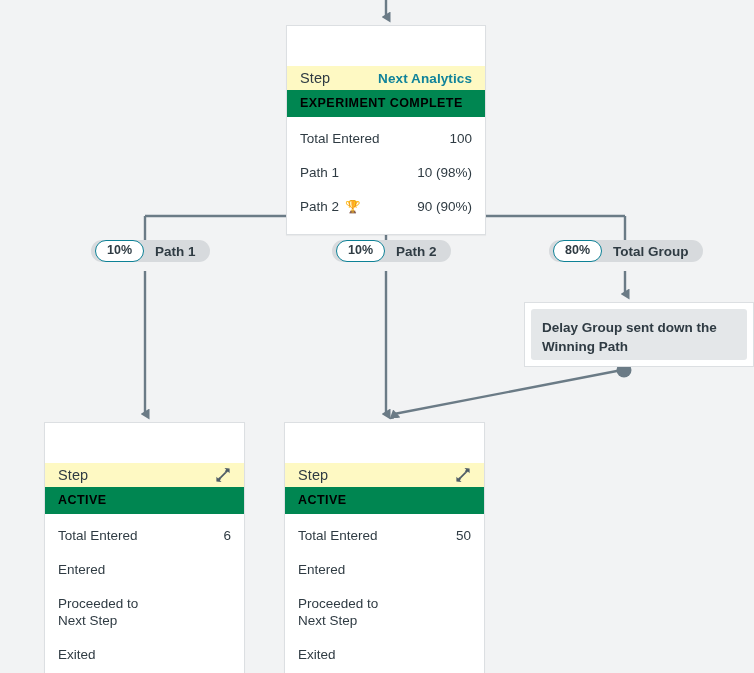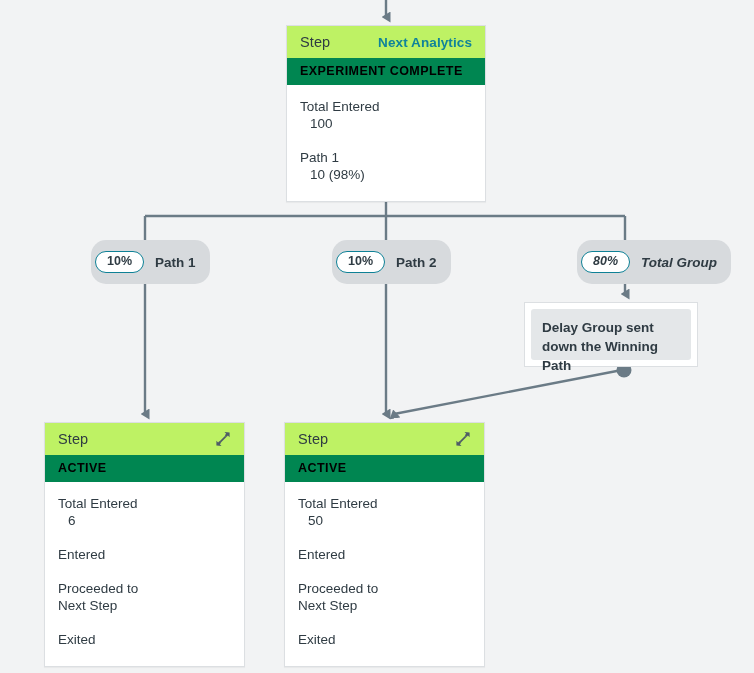--- a/index.html
+++ b/index.html
@@ -20,26 +20,27 @@
   #wires { position: absolute; left: 0; top: 0; width: 754px; height: 673px; }
 
   
   .card {
     position: absolute;
     background: #ffffff;
     border: 1px solid #dcdfe2;
     box-shadow: 0 1px 1px rgba(0,0,0,0.04);
   }
   .card-head {
-    background: #bef264;
-    height: 32px;
+    background: #fef9c3;
+    height: 24px;
     display: flex;
     align-items: center;
     justify-content: space-between;
     padding: 0 13px;
+    margin-top: 40px;
   }
   .card-title {
     font-size: 14.5px;
     color: #2f3b43;
     letter-spacing: .1px;
   }
   .link-analytics {
     font-size: 13.5px;
     font-weight: bold;
     color: #10839a;
@@ -59,37 +60,36 @@
 
   .rows { padding: 4px 13px 10px; }
   .row {
     display: flex;
     justify-content: space-between;
     align-items: flex-start;
     font-size: 13.5px;
     color: #2f3b43;
     padding: 9px 0 8px;
     line-height: 17px;
-    flex-direction: column;
   }
   .row .lbl { white-space: pre-line; }
   .row .val { padding-left: 10px; white-space: nowrap; }
   .trophy { font-size: 12.5px; }
 
   
   #exp-card { left: 286px; top: 25px; width: 200px; }
 
   
   #step-card-1 { left: 44px; top: 422px; width: 201px; }
   #step-card-2 { left: 284px; top: 422px; width: 201px; }
 
   
   .pill-wrap {
     position: absolute;
-    height: 44px;
+    height: 22px;
     background: #d7dadd;
     border-radius: 15px;
     display: inline-flex;
     align-items: center;
     padding: 0 14px 0 4px;
     cursor: pointer;
   }
   .pct {
     background: #ffffff;
     border: 1.6px solid #0e8196;
@@ -102,26 +102,26 @@
   }
   .pill-label {
     font-size: 13.5px;
     font-weight: bold;
     color: #2f3b43;
     margin-left: 11px;
     white-space: nowrap;
   }
   #pill-path-1 { left: 91px; top: 240px; }
   #pill-path-2 { left: 332px; top: 240px; }
-  #pill-delay   { left: 577px; top: 240px; font-style: italic; }
+  #pill-delay   { left: 549px; top: 240px; }
 
   
   #delay-note {
     position: absolute;
-    left: 524px; top: 302px; width: 174px; height: 65px;
+    left: 524px; top: 302px; width: 230px; height: 65px;
     background: #ffffff;
     border: 1px solid #dcdfe2;
     padding: 6px;
   }
   #delay-note .inner {
     background: #e4e7e9;
     border-radius: 3px;
     height: 100%;
     padding: 9px 11px;
     font-size: 13.5px;
@@ -171,20 +171,24 @@
     </div>
     <div class="status-band">EXPERIMENT COMPLETE</div>
     <div class="rows">
       <div class="row">
         <span class="lbl">Total Entered</span>
         <span class="val">100</span>
       </div>
       <div class="row">
         <span class="lbl">Path 1</span>
         <span class="val">10 (98%)</span>
+      </div>
+      <div class="row">
+        <span class="lbl"><span>Path 2</span><span class="trophy" style="margin-left:6px">🏆</span></span>
+        <span class="val">90 (90%)</span>
       </div>
     </div>
   </div>
 
   <div class="pill-wrap" id="pill-path-1">
     <span class="pct">10%</span>
     <span class="pill-label">Path 1</span>
   </div>
   <div class="pill-wrap" id="pill-path-2">
     <span class="pct">10%</span>

